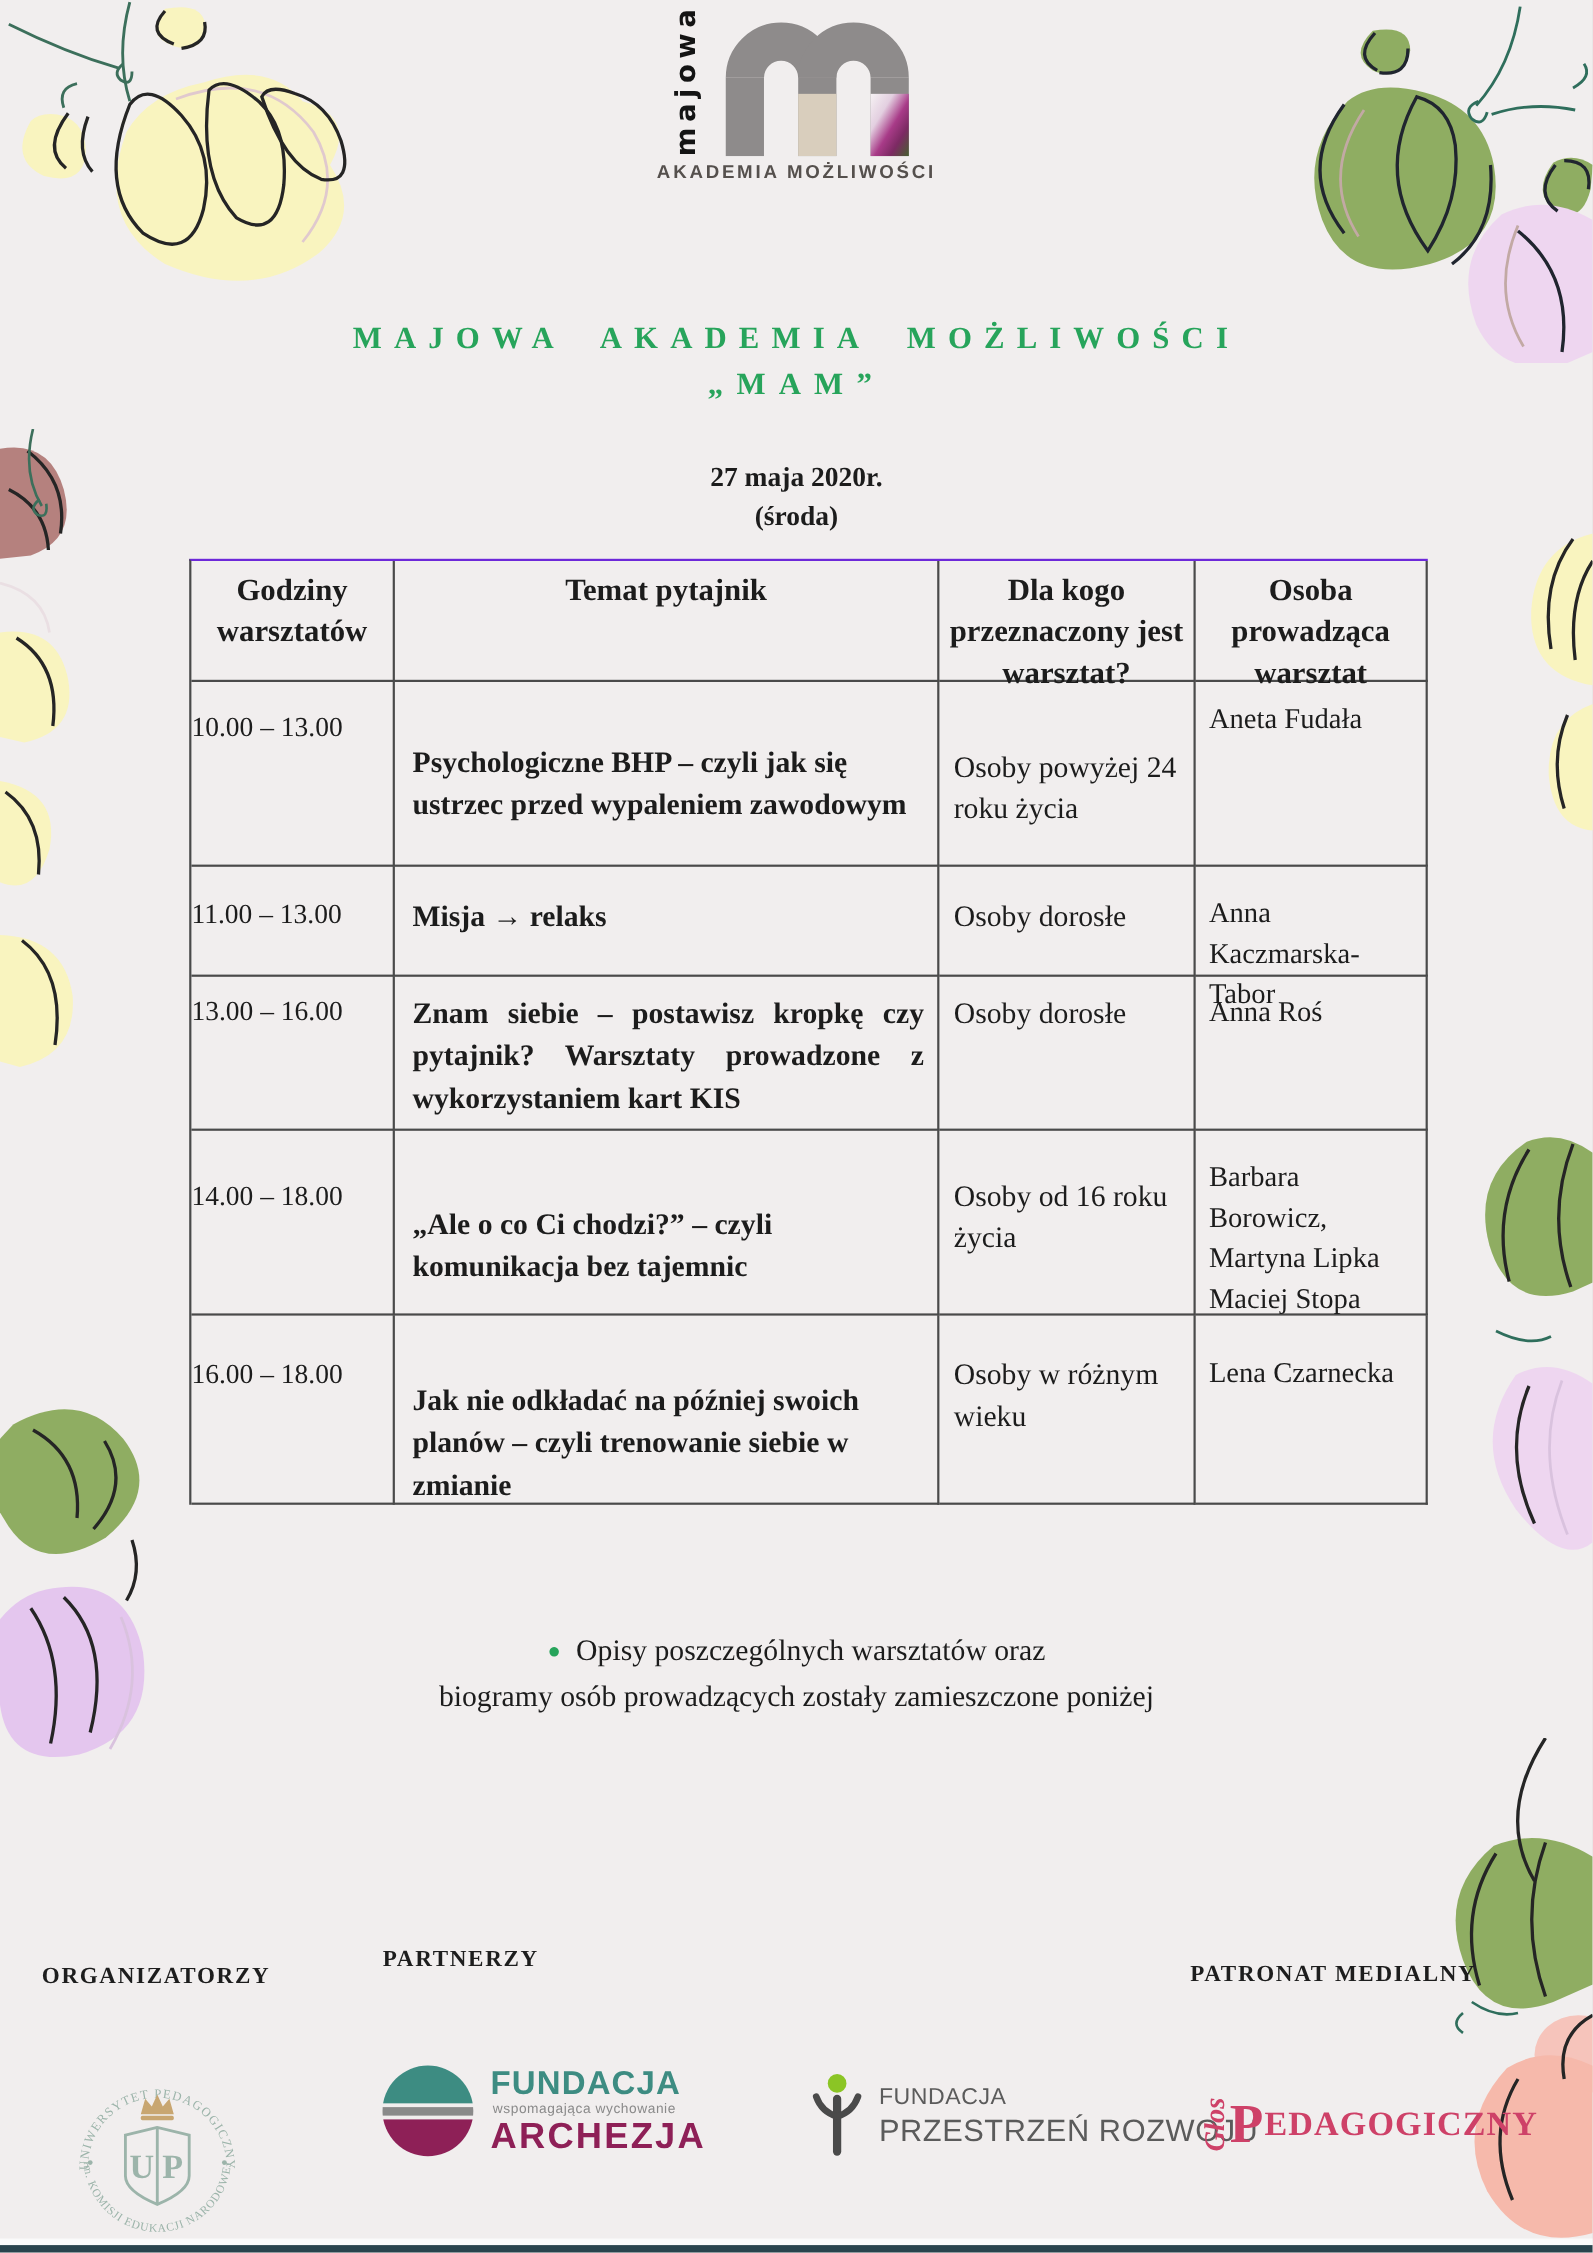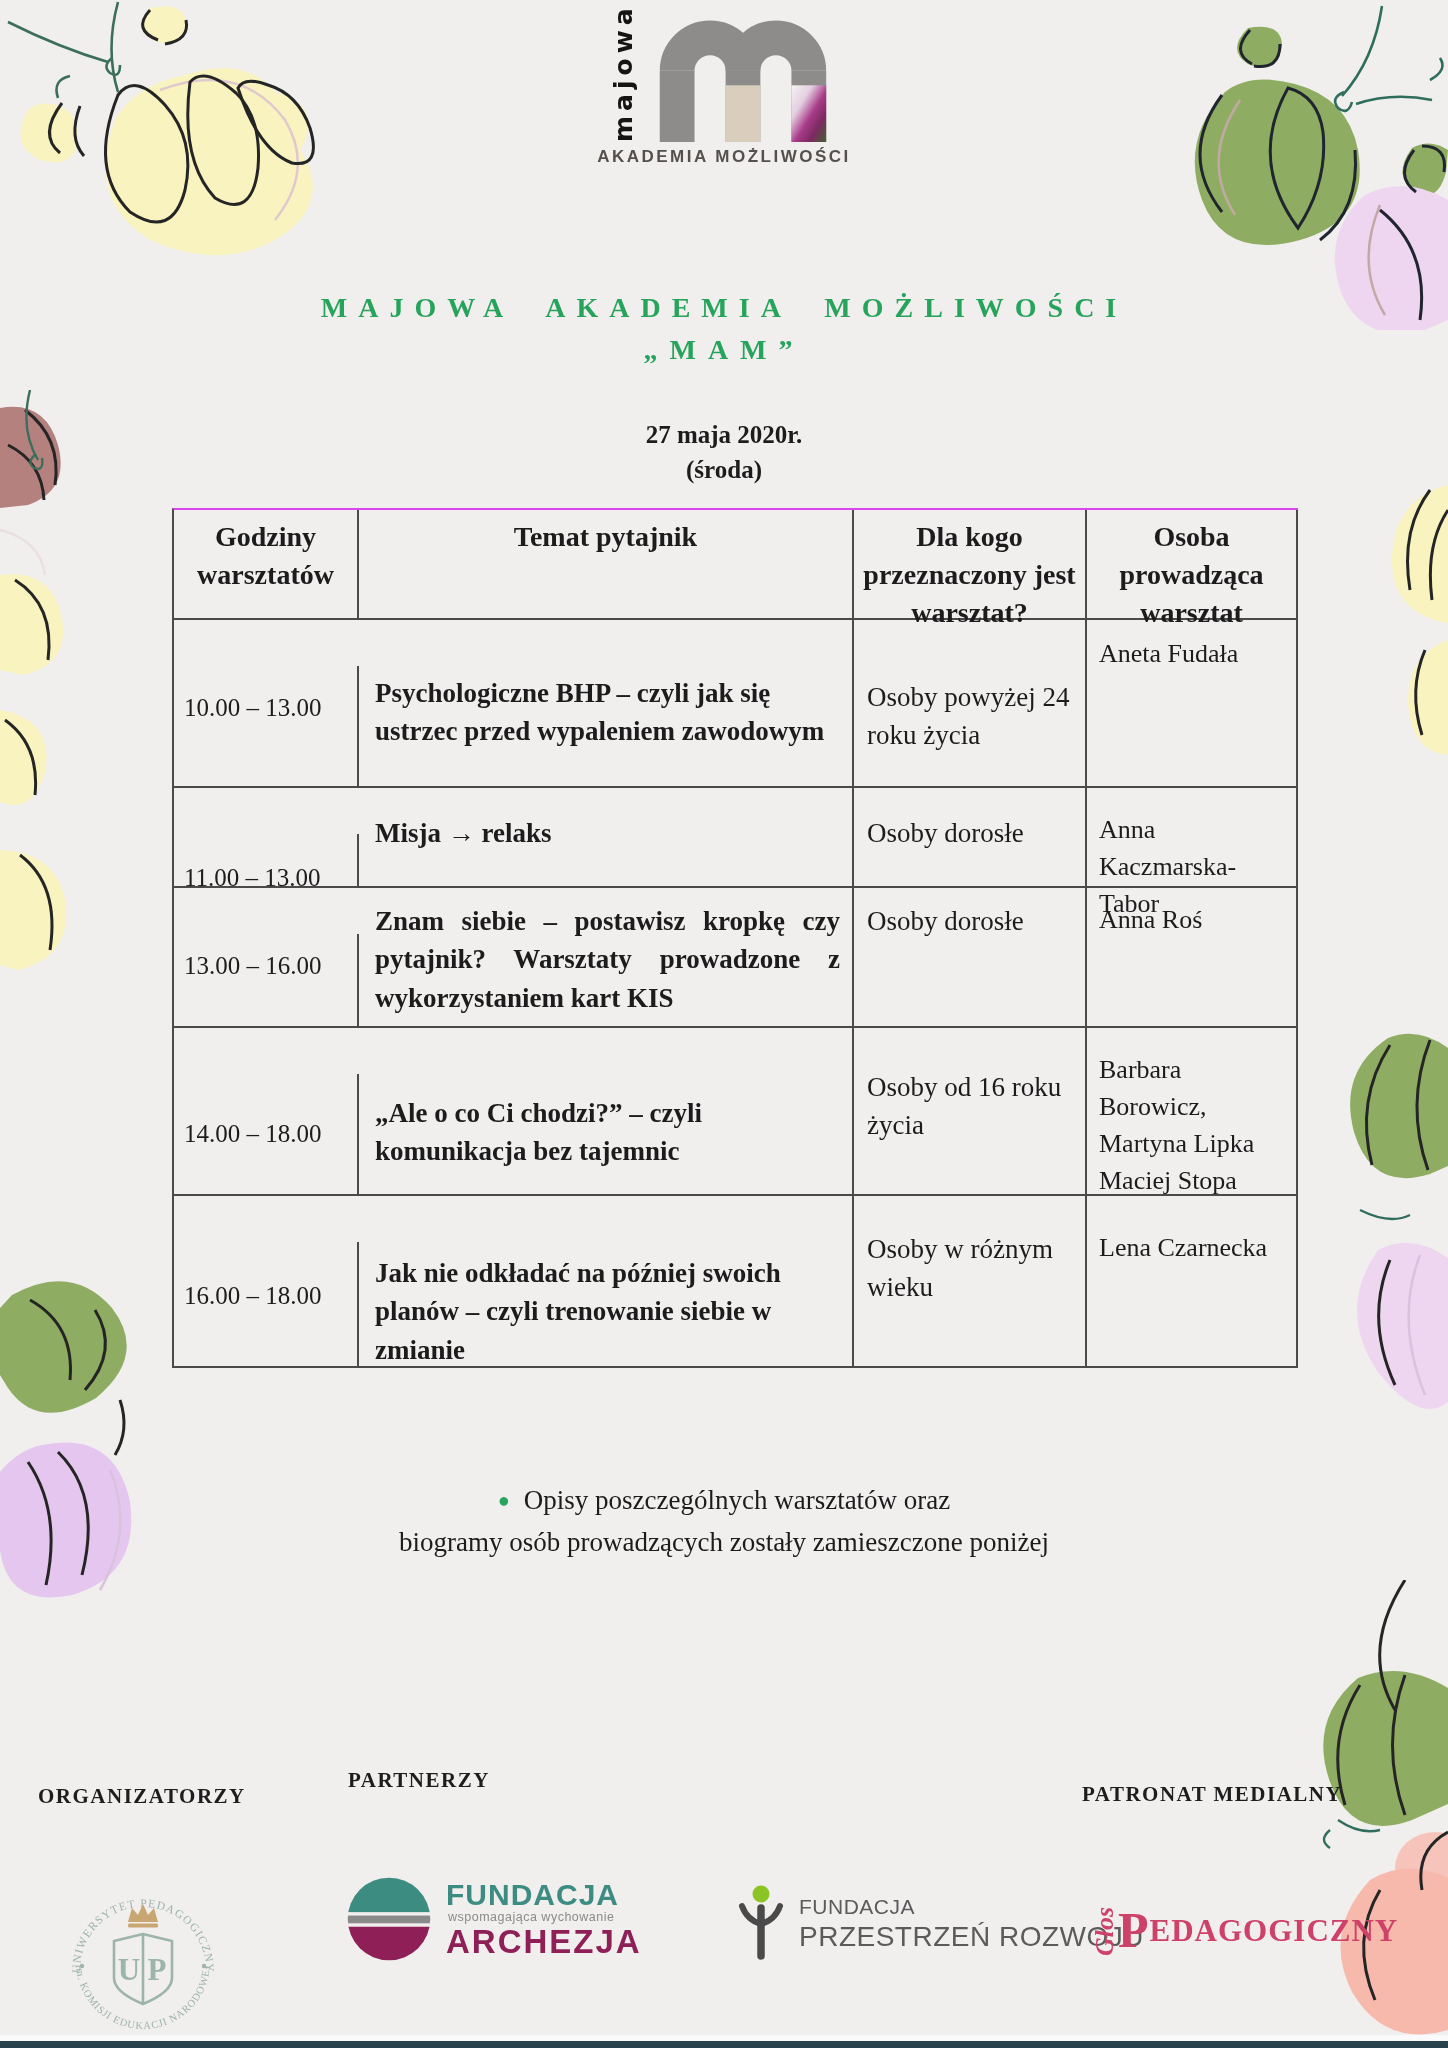--- a/index.html
+++ b/index.html
@@ -20,25 +20,25 @@
   
   .title{left:0;width:100%;top:292px;text-align:center;color:#27a45b;font-weight:bold;}
   .title .t1{font-size:28px;letter-spacing:11px;word-spacing:16px;}
   .title .t2{font-size:28px;letter-spacing:12px;margin-top:10px;}
   .date{left:0;width:100%;top:418px;text-align:center;font-weight:bold;font-size:25px;line-height:1.38;}
 
   
   .schedule{left:172px;top:508px;width:1124px;display:grid;
       grid-template-columns:185px 495px 233px 211px;
       grid-template-rows:110px 168px 100px 140px 168px 172px;
-      border-top:2px solid #d946ef;border-left:2px solid #4a4a4a;}
+      border-top:2px solid #6d28d9;border-left:2px solid #4a4a4a;}
   .cell{border-right:2px solid #4a4a4a;border-bottom:2px solid #4a4a4a;
       box-sizing:border-box;font-size:27px;line-height:1.42;}
   .hcell{font-weight:bold;text-align:center;font-size:28px;padding-top:8px;line-height:1.35;}
-  .c-time{white-space:nowrap;font-size:25px;padding-left:10px;padding-right:4px;margin-top:46px;}
+  .c-time{white-space:nowrap;font-size:25px;padding-right:4px;}
   .c-topic{font-weight:bold;padding-left:16px;padding-right:12px;}
   .c-aud{padding-left:13px;padding-right:14px;}
   .c-per{padding-left:12px;padding-right:4px;font-size:26px;}
   .just{text-align:justify;}
   .pre{white-space:pre-line;}
   .pt6{padding-top:24px;}.pt14{padding-top:14px;}.pt16{padding-top:16px;}
   .pt24{padding-top:24px;}.pt26{padding-top:26px;}.pt34{padding-top:34px;}
   .pt36{padding-top:36px;}.pt40{padding-top:40px;}.pt42{padding-top:42px;}
   .pt54{padding-top:54px;}.pt58{padding-top:58px;}.pt64{padding-top:66px;}
 

